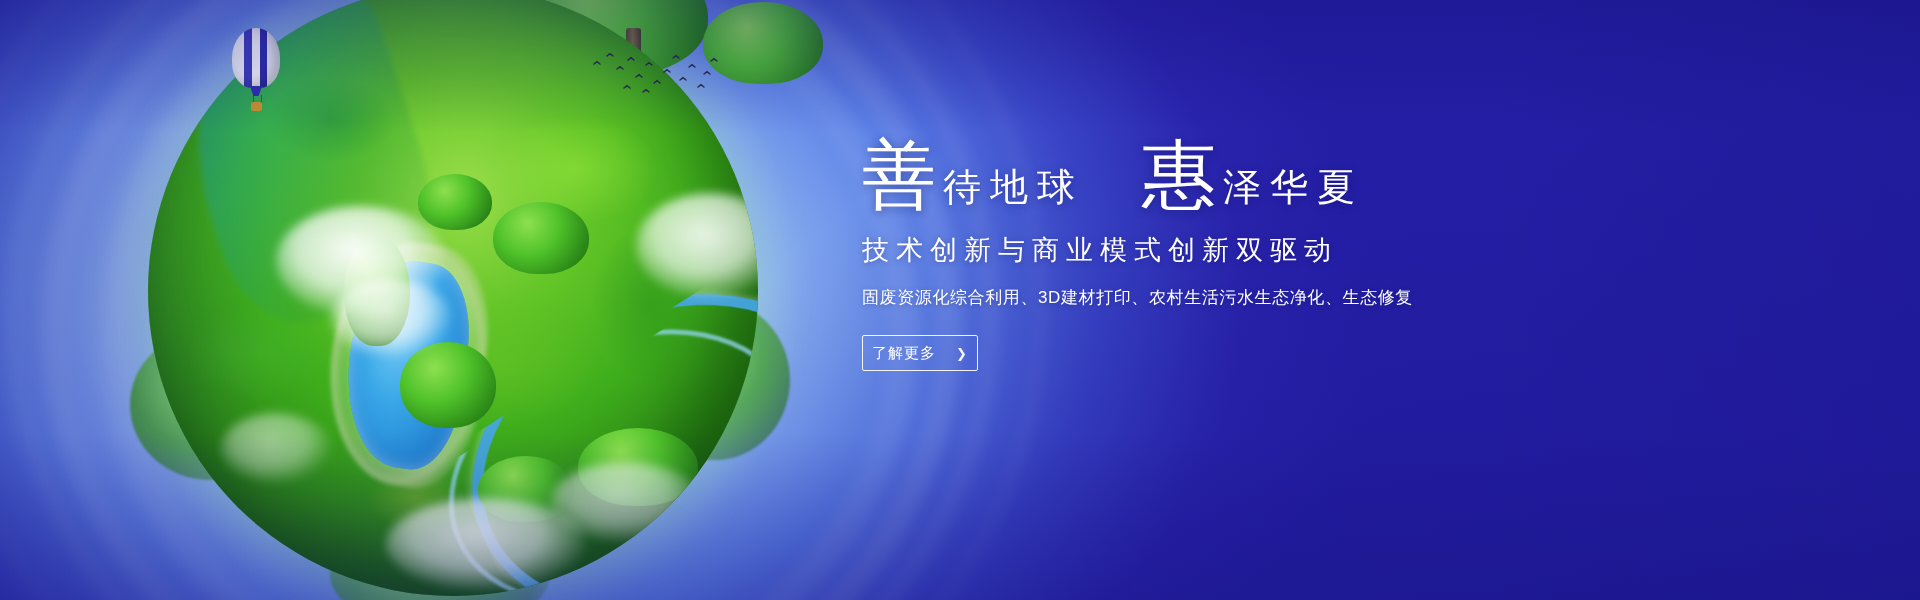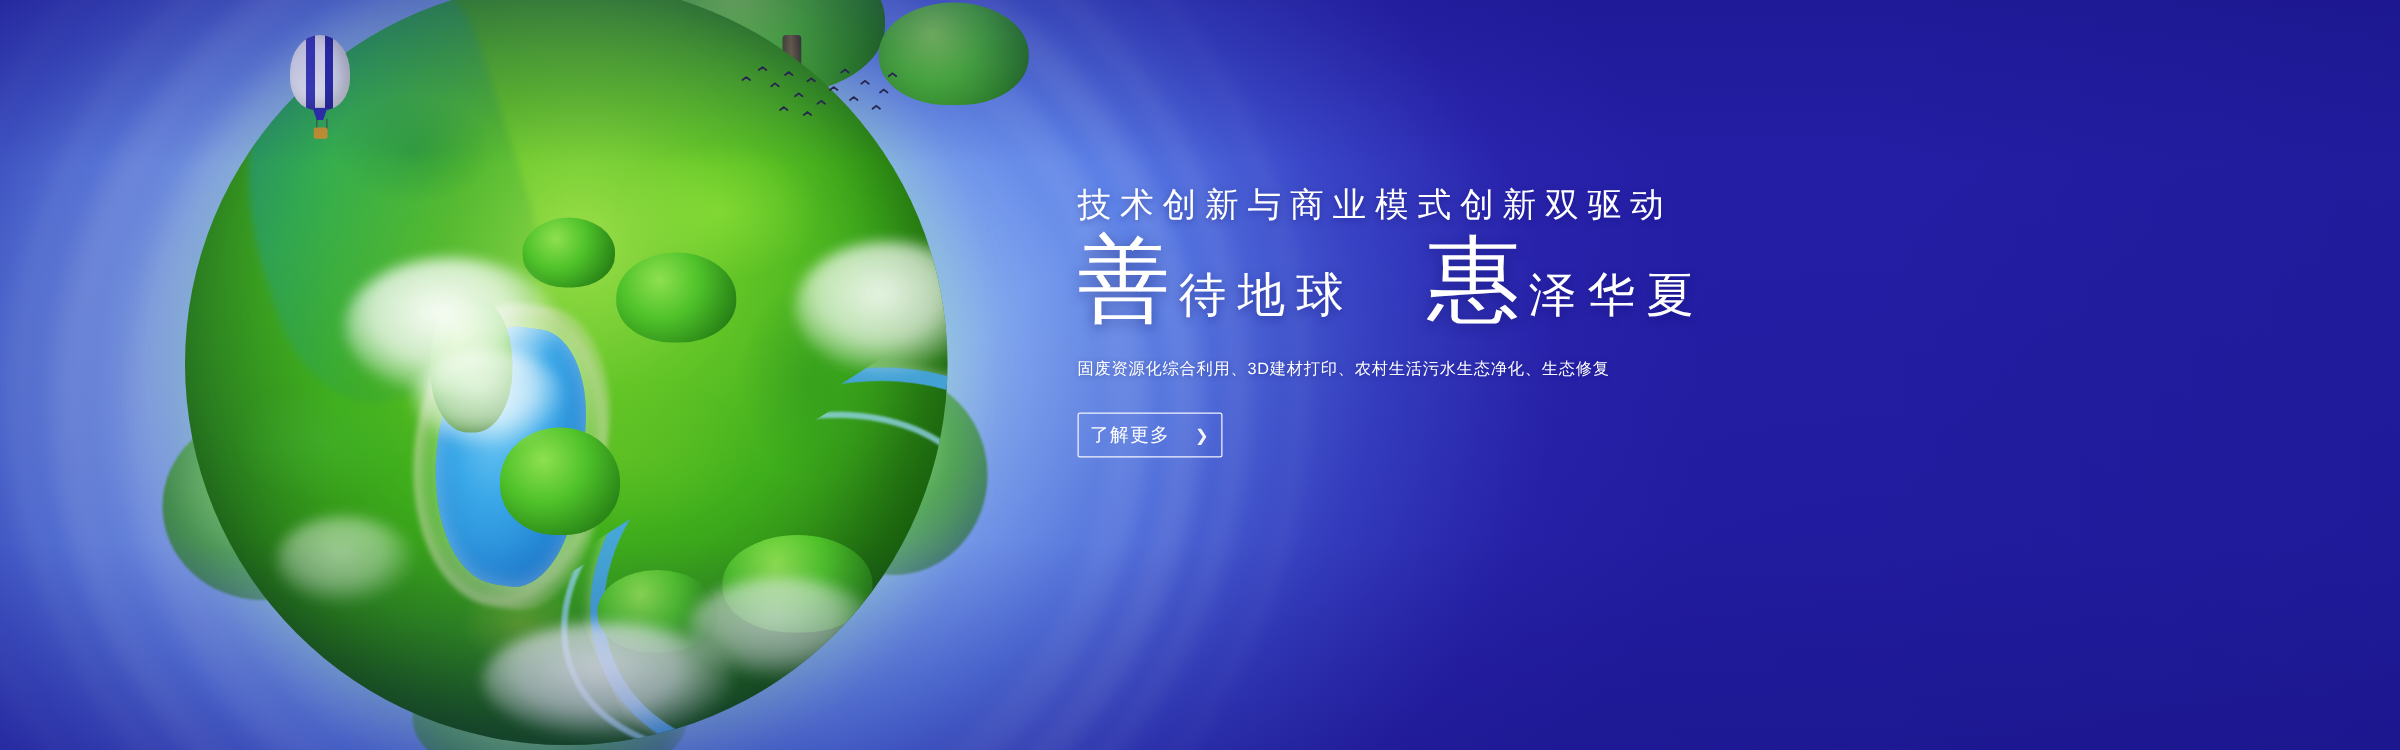--- a/index.html
+++ b/index.html
@@ -267,21 +267,21 @@
     color: #ffffff;
     font-size: 27px;
     letter-spacing: 7px;
     white-space: nowrap;
     font-family: "Liberation Sans", "DejaVu Sans", sans-serif;
     text-shadow: 0 1px 6px rgba(10,10,90,0.35);
   }
   #description {
     margin-top: 18px;
     color: #ffffff;
-    font-size: 13px;
+    font-size: 17px;
     letter-spacing: 0.6px;
     white-space: nowrap;
     font-family: "Liberation Sans", "DejaVu Sans", sans-serif;
     text-shadow: 0 1px 5px rgba(10,10,90,0.3);
   }
   #cta-button {
     margin-top: 26px;
     display: inline-flex;
     align-items: center;
     justify-content: center;
@@ -372,25 +372,25 @@
       <path d="M121 11 l3 -2.4 l3 2.4"></path>
       <path d="M34 38 l3 -2.4 l3 2.4"></path>
       <path d="M53 42 l3 -2.4 l3 2.4"></path>
     </g>
   </svg>
 
   <div class="bg-vignette"></div>
 
   <div id="copy">
 
-    <div id="subtitle">技术创新与商业模式创新双驱动</div>
-
     <div id="headline">
       <span class="hl-part hl-big">善</span><span class="hl-part hl-small">待地球</span><span class="hl-gap"></span><span class="hl-part hl-big">惠</span><span class="hl-part hl-small">泽华夏</span>
     </div>
+
+    <div id="subtitle">技术创新与商业模式创新双驱动</div>
 
     <div id="description">固废资源化综合利用、3D建材打印、农村生活污水生态净化、生态修复</div>
 
     <button id="cta-button">
       <span>了解更多</span>
       <span class="chev">❯</span>
     </button>
 
   </div>
 </div>

